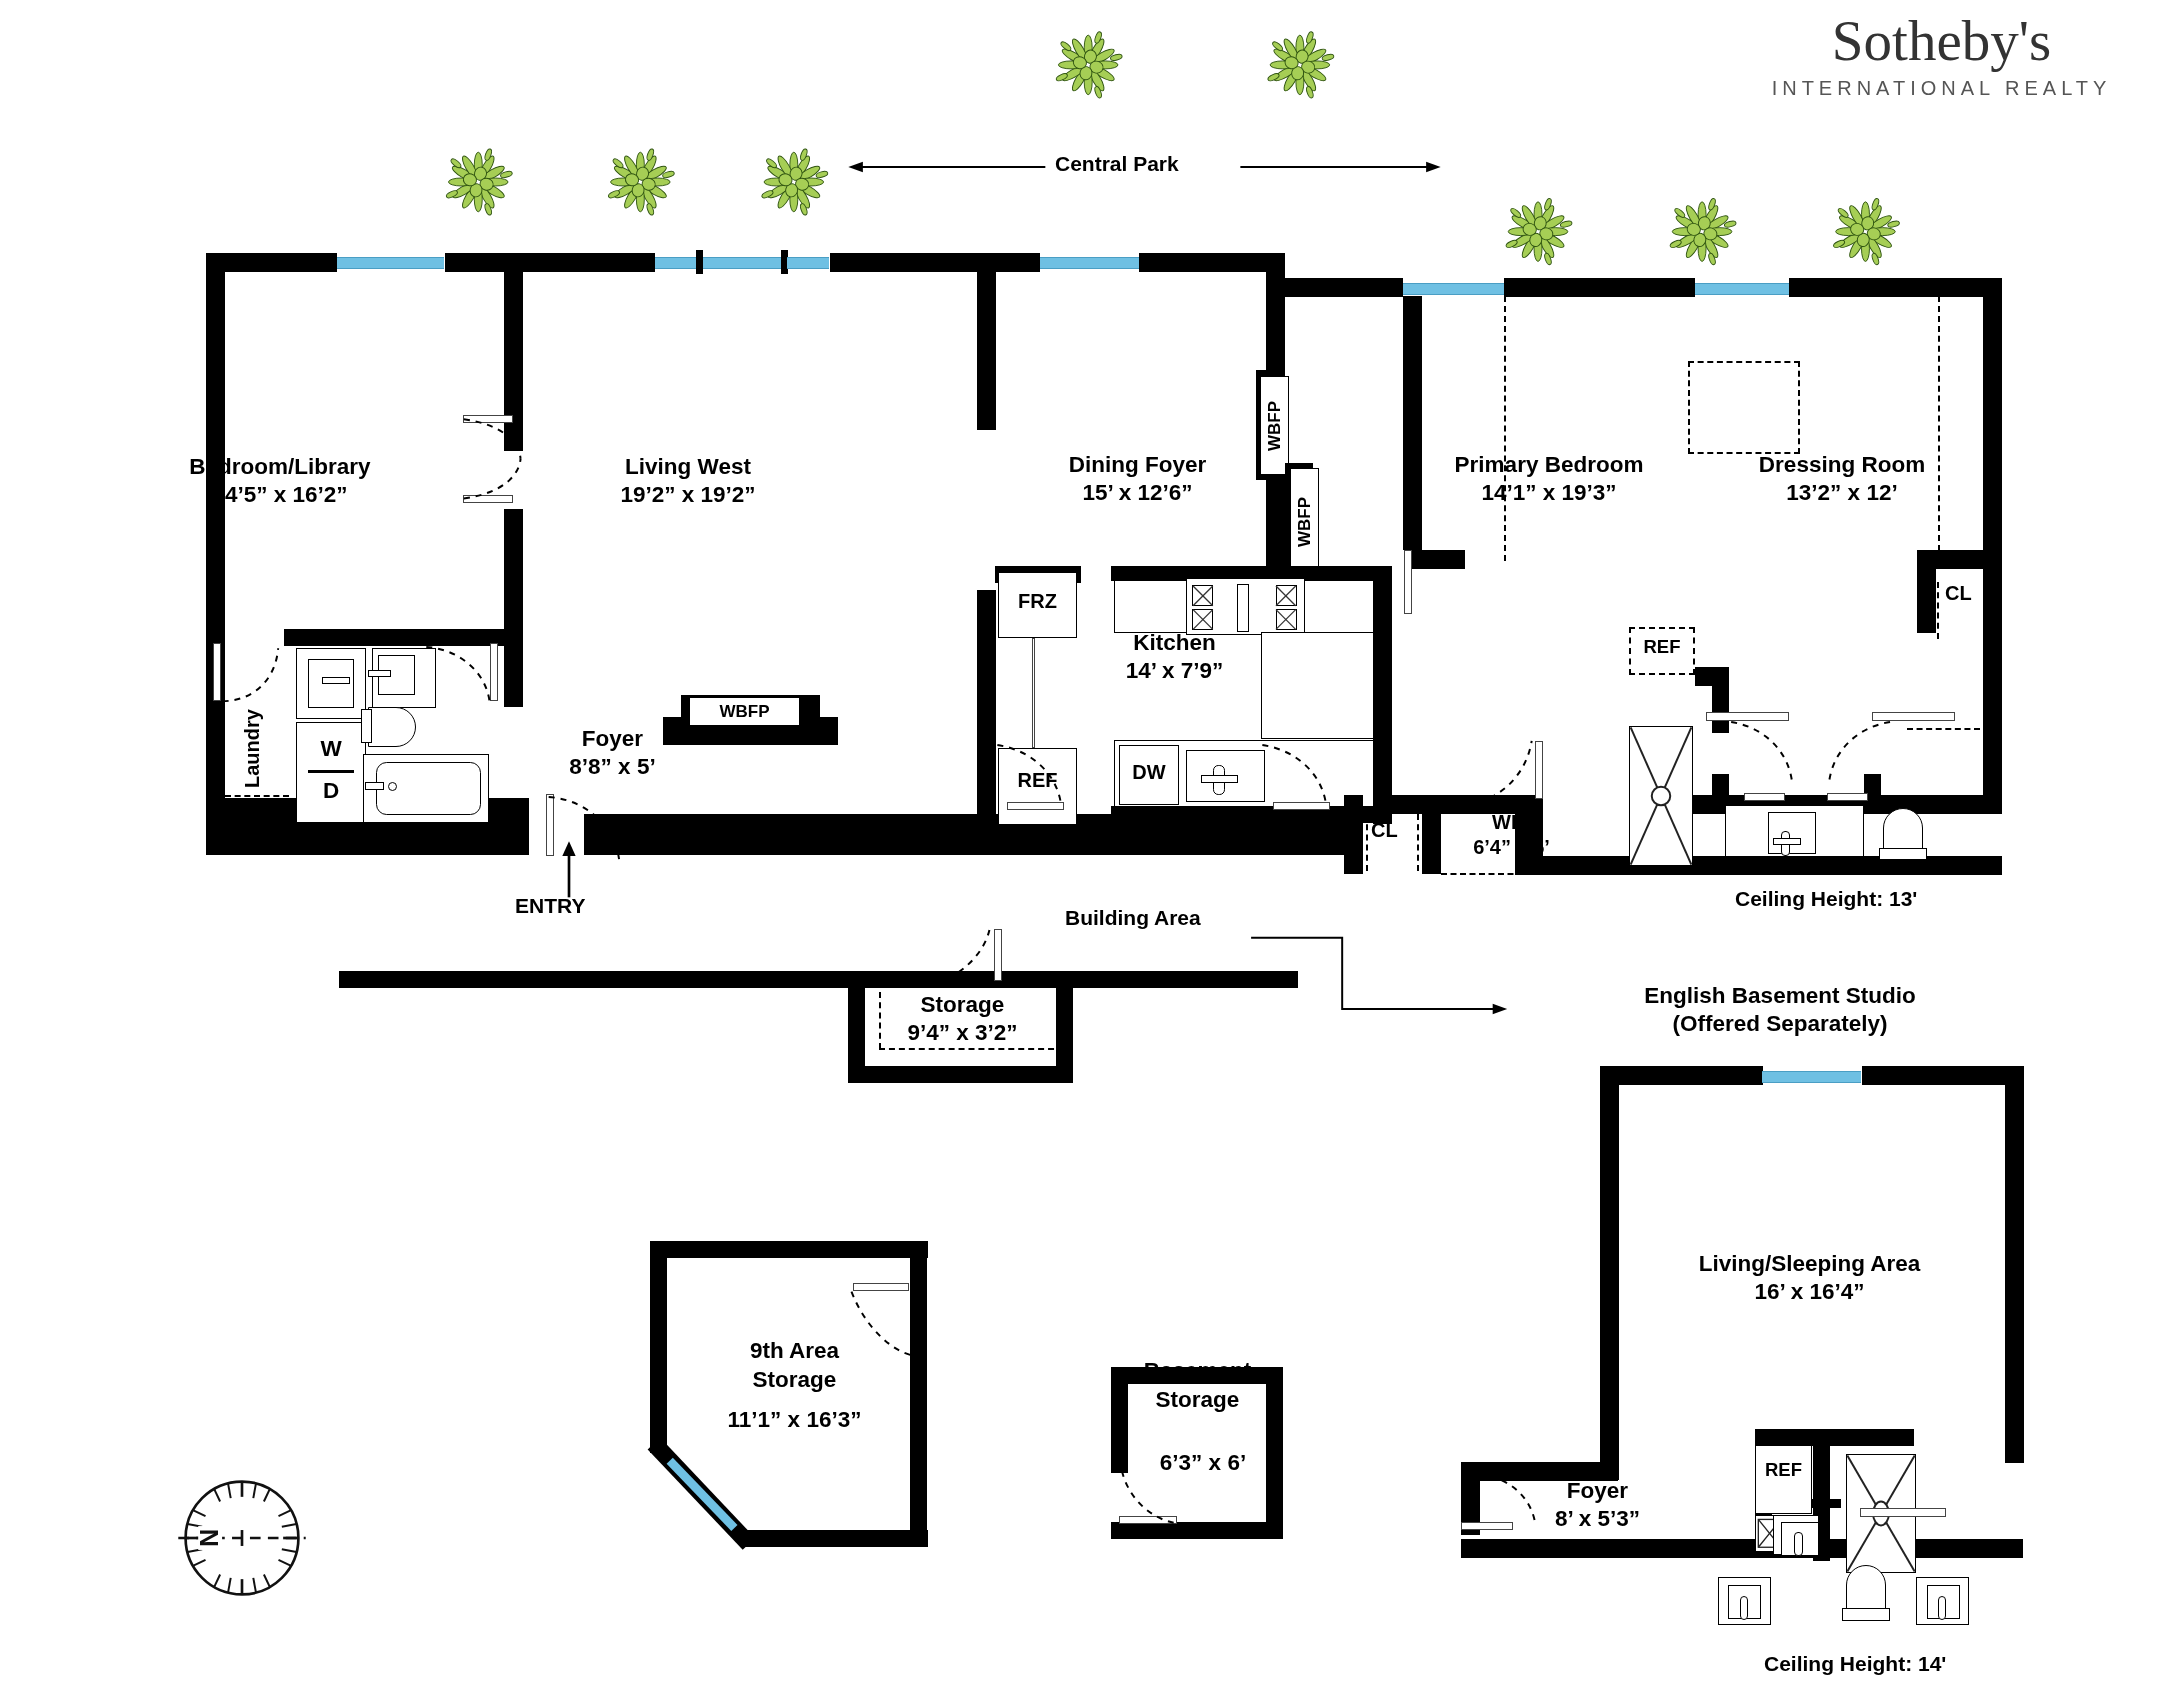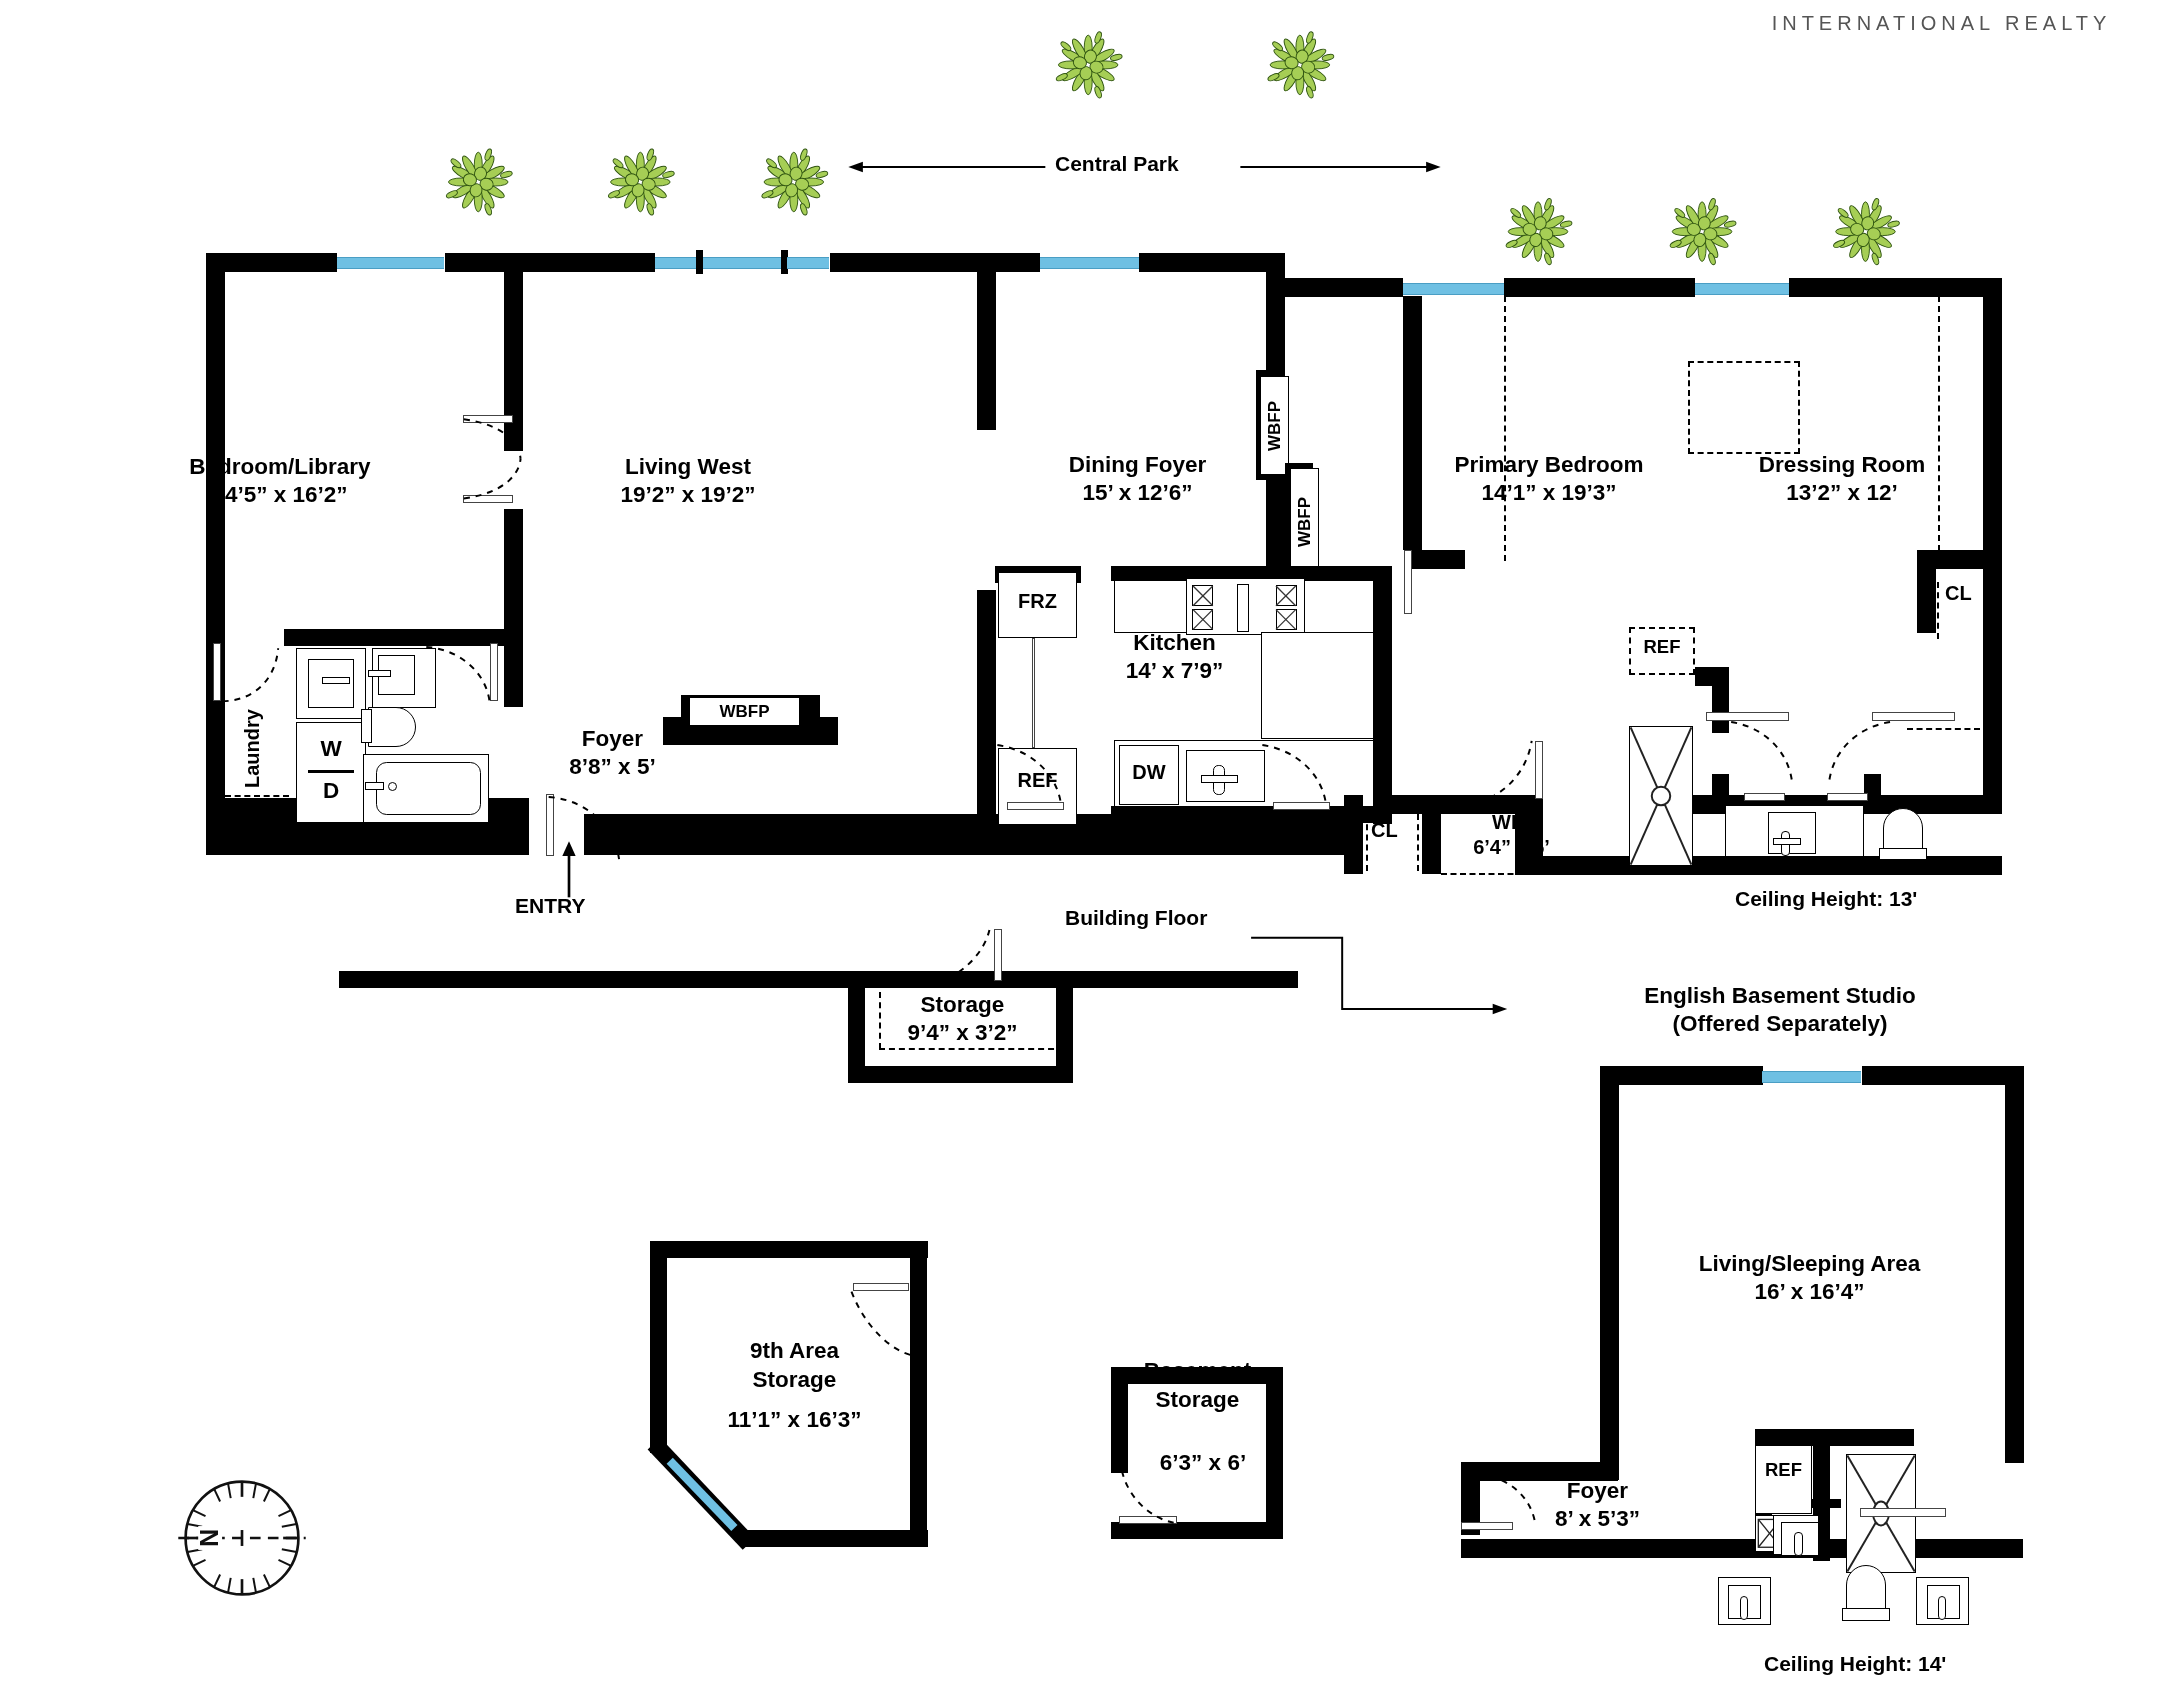--- a/index.html
+++ b/index.html
@@ -33,20 +33,21 @@
   
   .compass{position:absolute;}
 </style>
 </head>
 <body>
 
 <div class="stage">
 
 
   <div class="abs" style="left:1720px;top:8px;text-align:right;width:443px;">
+    <div class="logo-name" style="text-align:center;">Sotheby's</div>
     <div class="logo-sub" style="text-align:center;margin-top:4px;">INTERNATIONAL REALTY</div>
   </div>
 
   <svg class="abs" style="left:0;top:0;width:2183px;height:278px;pointer-events:none;" viewBox="0 0 3300 420" width="2183" height="278">
     <defs>
       <g id="leafburst">
         <g fill="#a6ce55" stroke="#2f5410" stroke-width="1.4">
           <ellipse cx="0" cy="-26" rx="6" ry="19" transform="rotate(0)"></ellipse>
           <ellipse cx="0" cy="-26" rx="6" ry="19" transform="rotate(30)"></ellipse>
           <ellipse cx="0" cy="-26" rx="6" ry="19" transform="rotate(60)"></ellipse>
@@ -366,21 +367,21 @@
     <svg class="abs" style="left:922px;top:926px;width:86px;height:66px;" viewBox="0 0 130 100" width="86" height="66">
       <path d="M6,90 C44,86 92,50 102,6" fill="none" stroke="#000" stroke-width="3" stroke-dasharray="9,9"></path>
     </svg>
     <div class="abs dl-v" style="left:879px;top:992px;height:57px;"></div>
     <div class="abs dl-h" style="left:879px;top:1048px;width:185px;"></div>
     <div class="abs rm" style="left:873px;top:991px;width:179px;">
       <span>Storage</span><br>
       <span>9’4” x 3’2”</span>
     </div>
 
-    <div class="abs cap" style="left:1065px;top:906px;">Building Floor</div>
+    <div class="abs cap" style="left:1065px;top:906px;">Building Area</div>
     <svg class="abs" style="left:1244px;top:906px;width:397px;height:132px;" viewBox="0 0 600 200" width="397" height="132">
       <polyline points="10,48 148,48 148,156 382,156" fill="none" stroke="#000" stroke-width="3"></polyline>
       <polygon points="398,156 376,148 376,164" fill="#000"></polygon>
     </svg>
   </div>
 
   <div class="abs">
     <div class="abs cap2" style="left:1575px;top:982px;width:410px;">
       <span>English Basement Studio</span><br>
       <span>(Offered Separately)</span>

